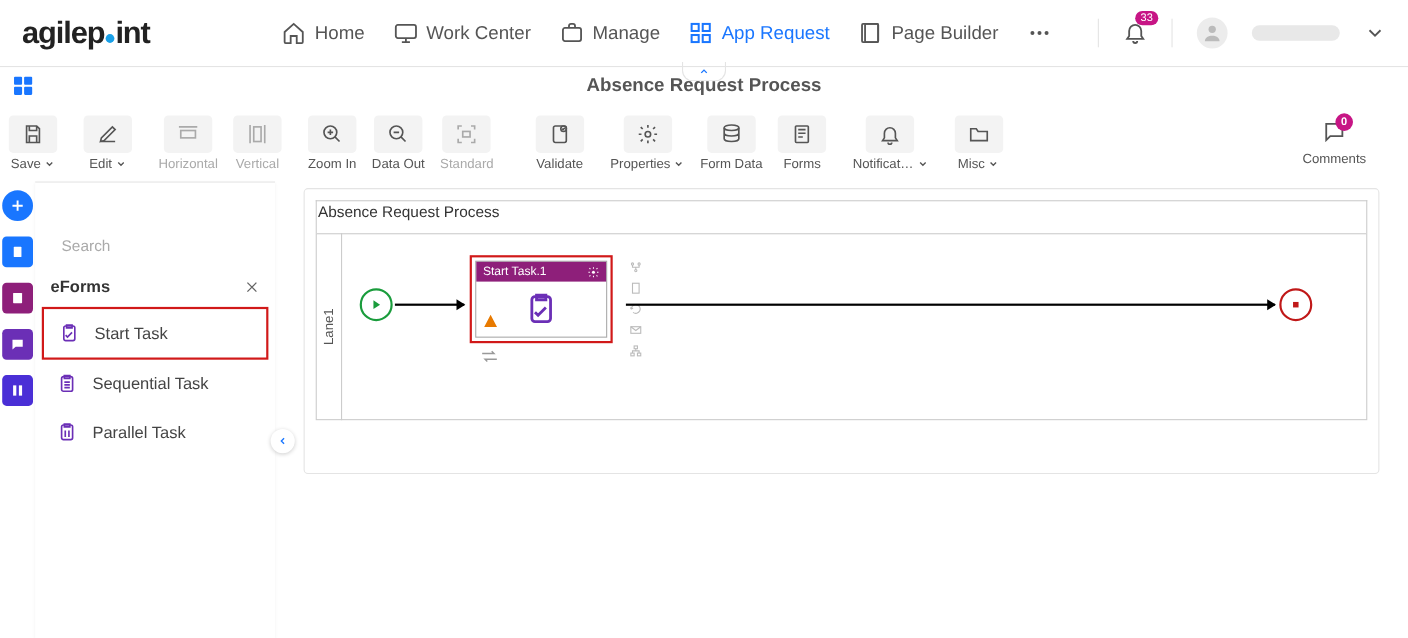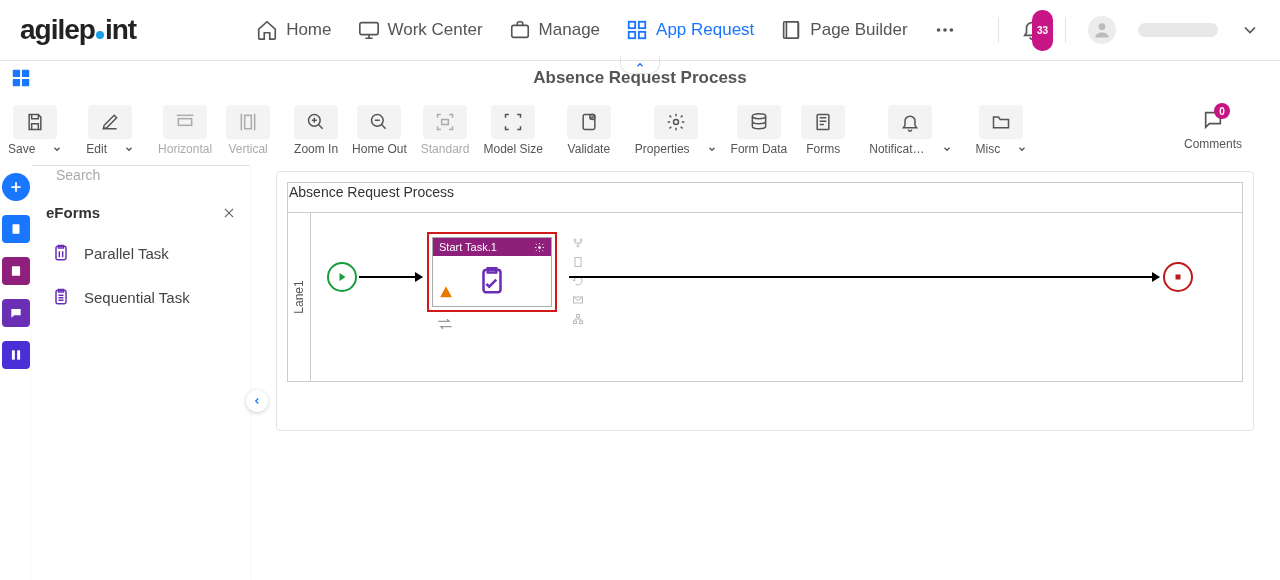--- a/index.html
+++ b/index.html
@@ -17,56 +17,56 @@
   
   
   .topnav { display:flex; align-items:center; height:60px; padding:0 20px; }
   .logo { font-size:28px; font-weight:600; letter-spacing:-1px; color:#222; display:flex; align-items:baseline;}
   .logo .o-dot{ display:inline-block; width:8px;height:8px;background:#19a0e8;border-radius:50%; margin:0 1px;}
   .nav-items{ display:flex; gap:26px; margin-left:120px; align-items:center;}
   .nav-item{ display:flex; align-items:center; gap:8px; color:var(--text-mid); font-size:17px; cursor:pointer;}
   .nav-item.active{ color:var(--blue);}
   .nav-right{ margin-left:auto; display:flex; align-items:center; gap:22px;}
   .bell-wrap{ position:relative;}
-  .badge{ position:absolute; top:-8px; right:-10px; background:var(--pink-badge); color:#fff; font-size:10px; border-radius:10px; padding:15px 5px; font-weight:700;}
+  .badge{ position:absolute; top:-8px; right:-10px; background:var(--pink-badge); color:#fff; font-size:10px; border-radius:10px; padding:1px 5px; font-weight:400;}
   .avatar{ width:28px;height:28px;border-radius:50%; background:#ececec; display:flex;align-items:center;justify-content:center;}
   .blurred{ background:#e8e8e8; width:80px; height:14px; border-radius:7px;}
   .vsep{ width:1px; height:26px; background:var(--border);}
   
   
   .collapse-tab{ position:absolute; top:56px; left:50%; transform:translateX(-50%); width:40px;height:18px; border:1px solid var(--border); border-top:none; border-radius:0 0 10px 10px; background:#fff; display:flex;align-items:center;justify-content:center; cursor:pointer;}
   
   
   .title-row{ height:35px; display:flex;align-items:center; position:relative; border-top:1px solid var(--border);}
   .title-row .apps-icon{ margin-left:10px;}
   .title-text{ position:absolute; left:50%; transform:translateX(-50%); font-size:17px; font-weight:600; color:#555;}
   
   
   .toolbar{ height:70px; display:flex; align-items:center; padding:0 8px; gap:0;}
   .tool{ display:flex; flex-direction:column; align-items:center; justify-content:center; font-size:12px; color:var(--text-mid); font-weight:400;}
   .tool .btn{ width:44px;height:34px; background:#f3f3f3; border-radius:4px; display:flex;align-items:center;justify-content:center; margin-bottom:3px; cursor:pointer;}
-  .tool .lbl{ display:flex;align-items:center;gap:17px;}
+  .tool .lbl{ display:flex;align-items:center;gap:3px;}
   .tgap{ width:14px;}
   .tgap-wide{ width:24px;}
   .spacer{ flex:1;}
   .comments-wrap{ position:relative;}
   .comments-dot{ position:absolute; top:-6px; right:-6px; width:16px;height:16px;border-radius:50%; background:var(--pink-badge); color:#fff; font-size:10px; display:flex;align-items:center;justify-content:center;font-weight:600;}
   
   
   .workspace{ display:flex; height:calc(580px - 60px - 35px - 70px); background:#fff; position:relative;}
   
   
   .rail{ width:32px; display:flex; flex-direction:column; align-items:center; gap:14px; padding-top:8px;}
   .rail-btn{ width:28px;height:28px;border-radius:50%; display:flex;align-items:center;justify-content:center; cursor:pointer;}
   .rail-btn.sq{ border-radius:4px;}
   
   
   .sidebar{ width:218px; border-top:1px solid var(--border); box-shadow:0 1px 3px rgba(0,0,0,0.06); background:#fff; display:flex; flex-direction:column;}
   .side-hdr{ padding:14px 16px 10px; font-size:13px; font-weight:700; letter-spacing:.3px; color:#333;}
-  .search-box{ display:flex;align-items:center; padding:0 14px 10px; gap:8px; color:#999;}
+  .search-box{ display:flex;align-items:center; padding:0 14px 10px; gap:8px; color:#999;margin-top:48px;}
   .search-box input{ border:none; outline:none; font-size:14px; flex:1; color:#333;}
   .search-box input::placeholder{ color:#aaa;}
   .cat-hdr{ display:flex; align-items:center; justify-content:space-between; padding:10px 14px; font-size:15px; font-weight:600; color:#333;}
   .lib-item{ display:flex; align-items:center; gap:12px; padding:11px 12px; color:#444; font-size:15px; cursor:pointer; margin:0 6px;}
   .lib-item.hl{ border:2px solid #d11919; margin:0 6px;}
   .lib-item .ic{ width:22px;height:22px; display:flex;align-items:center;justify-content:center;}
   
   
   .side-collapse{ position:absolute; left:246px; top:225px; width:22px;height:22px; border-radius:50%; background:#fff; box-shadow:0 1px 4px rgba(0,0,0,0.2); display:flex;align-items:center;justify-content:center; cursor:pointer;}
   
@@ -256,46 +256,36 @@
   </div>
   <div class="tgap"></div>
   <div class="tool">
     <div class="btn">
         <svg class="tic" viewBox="0 0 24 24" fill="none" stroke="#555" stroke-width="1.8">
           <circle cx="10" cy="10" r="7"></circle>
           <path d="M15 15l5 5M7 10h6"></path>
         </svg>
       </div>
     <div class="lbl">
-        <span>Home Out</span>
+        <span>Data Out</span>
       </div>
   </div>
   <div class="tgap"></div>
   <div class="tool">
     <div class="btn">
         <svg class="tic" viewBox="0 0 24 24" fill="none" stroke="#aaa" stroke-width="1.8">
           <path d="M3 7V3h4M21 7V3h-4M3 17v4h4M21 17v4h-4"></path>
           <rect x="8" y="9" width="8" height="6"></rect>
         </svg>
       </div>
     <div class="lbl" style="color:#aaa">
         <span>Standard</span>
       </div>
   </div>
   <div class="tgap"></div>
-  <div class="tool">
-    <div class="btn">
-        <svg class="tic" viewBox="0 0 24 24" fill="none" stroke="#555" stroke-width="1.8">
-          <path d="M3 7V3h4M21 7V3h-4M3 17v4h4M21 17v4h-4"></path>
-        </svg>
-      </div>
-    <div class="lbl">
-        <span>Model Size</span>
-      </div>
-  </div>
   <div class="tgap-wide"></div>
   <div class="tool">
     <div class="btn">
         <svg class="tic" viewBox="0 0 24 24" fill="none" stroke="#555" stroke-width="1.8">
           <rect x="5" y="3" width="14" height="18" rx="2"></rect>
           <circle cx="16" cy="6" r="3"></circle>
           <path d="M14.5 6l1 1 2-2"></path>
         </svg>
       </div>
     <div class="lbl">
@@ -420,38 +410,47 @@
           <circle cx="10" cy="10" r="7"></circle>
           <path d="M15 15l6 6"></path>
         </svg>
       <input type="text" placeholder="Search" style="">
     </div>
     <div class="cat-hdr">
       <span>eForms</span>
       <svg width="14" height="14" viewBox="0 0 24 24" stroke="#666" stroke-width="2">
           <path d="M5 5l14 14M19 5L5 19"></path>
         </svg>
+    </div>
+    <div class="lib-item hl">
+      <span class="ic">
+          <svg class="tic" viewBox="0 0 24 24" fill="none" stroke="#6b2fb6" stroke-width="1.8">
+            <rect x="6" y="4" width="12" height="16" rx="2"></rect>
+            <path d="M9 3h6v3H9zM8 14l2 2 5-5"></path>
+          </svg>
+        </span>
+      <span>Start Task</span>
+    </div>
+    <div class="lib-item">
+      <span class="ic">
+          <svg class="tic" viewBox="0 0 24 24" fill="none" stroke="#6b2fb6" stroke-width="1.8">
+            <rect x="6" y="4" width="12" height="16" rx="2"></rect>
+            <path d="M9 3h6v3H9zM9 10h6M9 13h6M9 16h6"></path>
+          </svg>
+        </span>
+      <span>Sequential Task</span>
     </div>
     <div class="lib-item">
       <span class="ic">
           <svg class="tic" viewBox="0 0 24 24" fill="none" stroke="#6b2fb6" stroke-width="1.8">
             <rect x="6" y="4" width="12" height="16" rx="2"></rect>
             <path d="M9 3h6v3H9zM10 10v7M14 10v7"></path>
           </svg>
         </span>
       <span>Parallel Task</span>
-    </div>
-    <div class="lib-item">
-      <span class="ic">
-          <svg class="tic" viewBox="0 0 24 24" fill="none" stroke="#6b2fb6" stroke-width="1.8">
-            <rect x="6" y="4" width="12" height="16" rx="2"></rect>
-            <path d="M9 3h6v3H9zM9 10h6M9 13h6M9 16h6"></path>
-          </svg>
-        </span>
-      <span>Sequential Task</span>
     </div>
   </div>
 
   <div class="side-collapse">
     <svg width="10" height="10" viewBox="0 0 24 24" fill="none" stroke="#1976ff" stroke-width="3">
         <path d="M15 6l-6 6 6 6"></path>
       </svg>
   </div>
 
   <div class="canvas-wrap">

